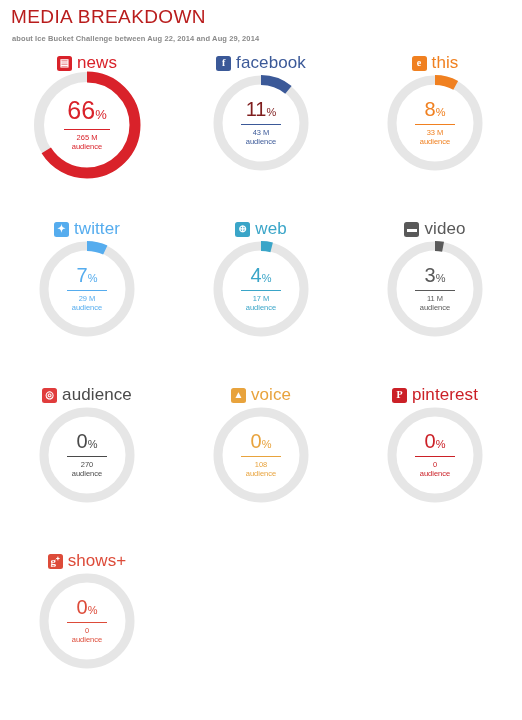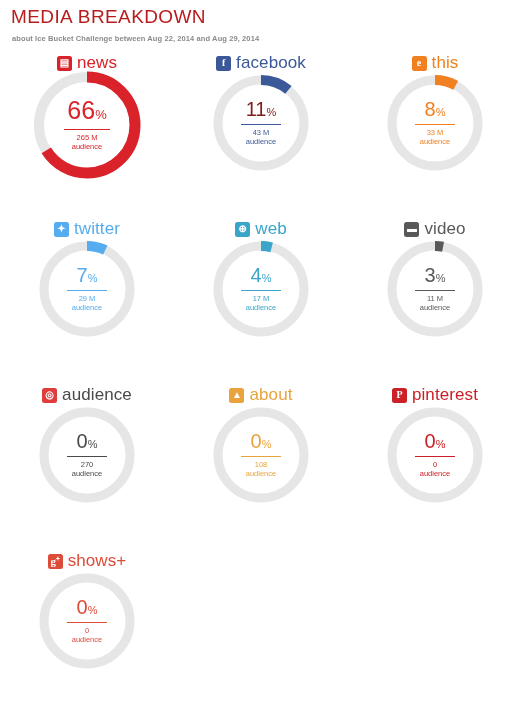--- a/index.html
+++ b/index.html
@@ -292,21 +292,21 @@
             <div class="rule" style="background:#4a4a4a"></div>
             <div class="aud-num" style="color:#4a4a4a">270</div>
             <div class="aud-lbl" style="color:#4a4a4a">audience</div>
           </div>
         </div>
       </div>
 
       <div class="cell">
         <div class="chan-head">
           <span class="chan-icon" style="background:#e8a33d">▲</span>
-          <span class="chan-label" style="color:#e8a33d">about</span>
+          <span class="chan-label" style="color:#e8a33d">voice</span>
         </div>
         <div class="donut-wrap">
           <svg width="100" height="100" viewBox="0 0 100 100">
             <circle cx="50" cy="50" r="43" fill="none" stroke="#e6e6e6" stroke-width="9"></circle>
           </svg>
           <div class="center">
             <div class="pct" style="color:#e8a33d"><span>0</span><span class="sym">%</span></div>
             <div class="rule" style="background:#e8a33d"></div>
             <div class="aud-num" style="color:#e8a33d">108</div>
             <div class="aud-lbl" style="color:#e8a33d">audience</div>

